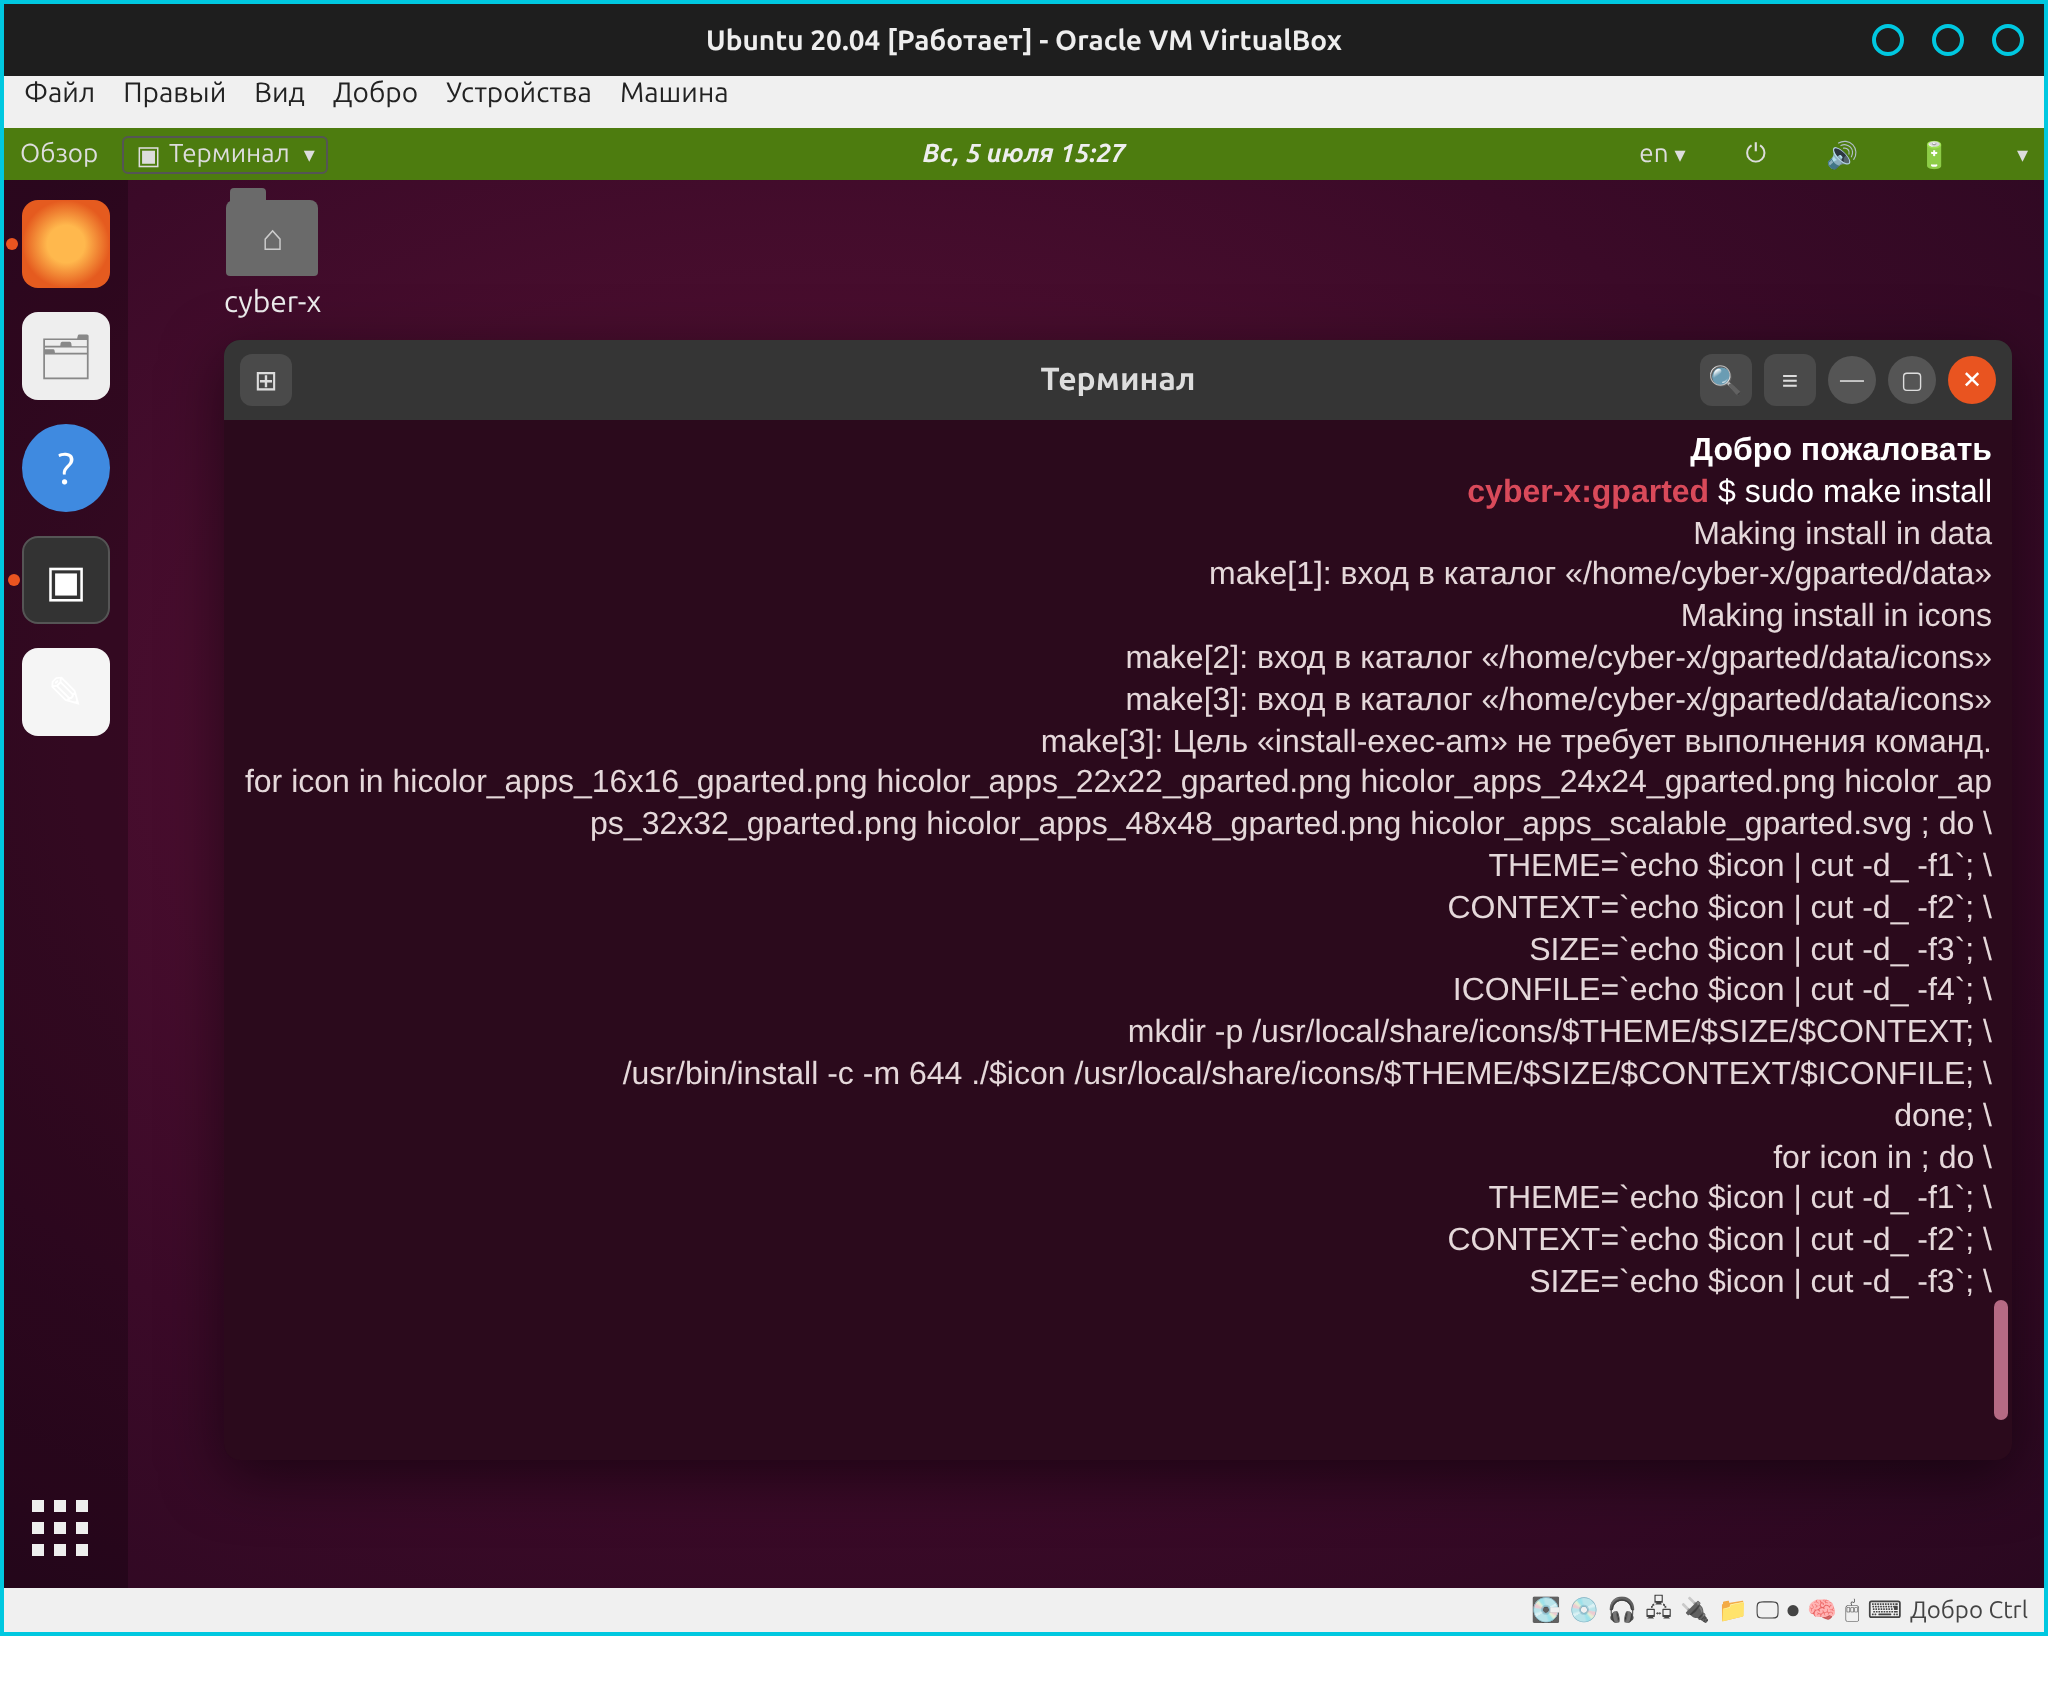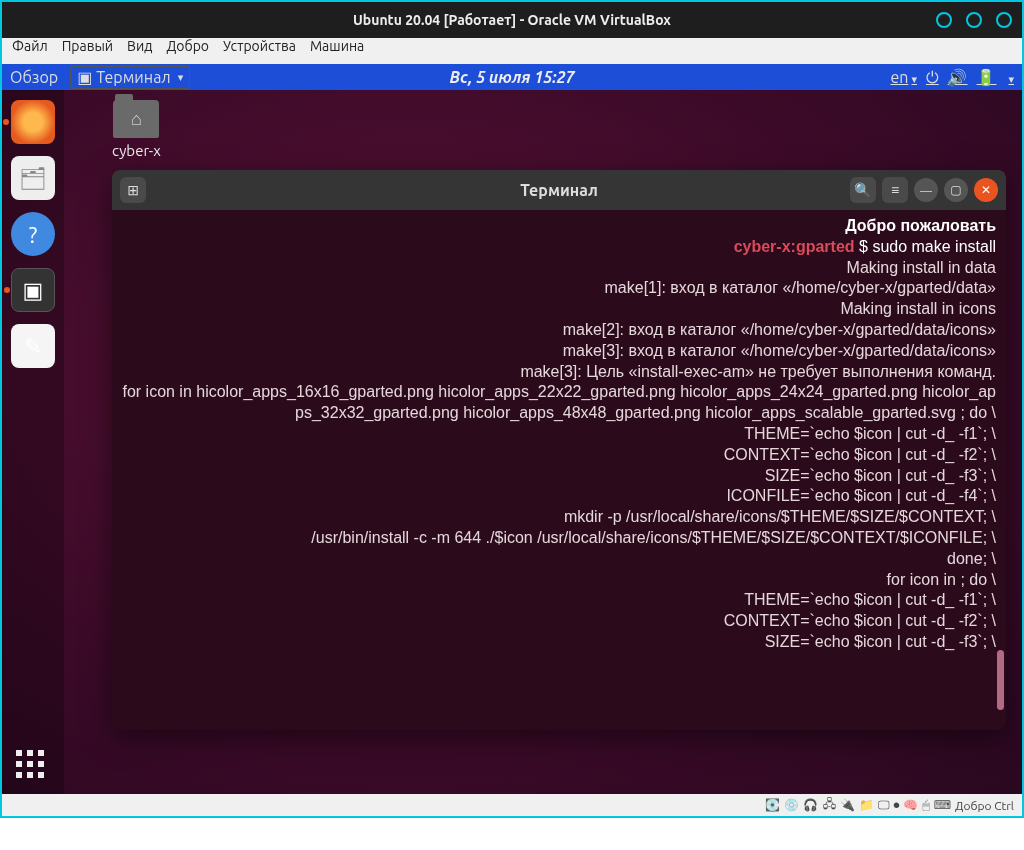--- a/index.html
+++ b/index.html
@@ -40,32 +40,32 @@
   display: flex; gap: 14px;
   padding: 0 10px; font-size: 14px;
 }
 .vbox-menubar span { cursor: default; }
 .vm-screen {
   flex: 1; background: #000; position: relative;
   overflow: hidden;
 }
 
 .ubuntu-topbar {
-  height: 26px; background: #1d4ed8; color:#ddd;
-  display: flex; align-items: center; font-size: 16px;
+  height: 26px; background: #4d7c0f; color:#ddd;
+  display: flex; align-items: center; font-size: 13px;
   padding: 0 8px; gap: 10px; position: relative;
 }
 .ubuntu-topbar .left { display:flex; align-items:center; gap:12px; }
 .ubuntu-topbar .center {
   position:absolute; left:0; right:0; text-align:center; font-weight:600;
   color:#eee;
   font-style:italic;
 }
 .ubuntu-topbar .right {
-  margin-left:auto; display:flex; align-items:center; gap:9px; z-index:2;text-decoration:underline;
+  margin-left:auto; display:flex; align-items:flex-start; gap:30px; z-index:2;
 }
 .dropdown-ind {
   display:inline-flex; align-items:center; gap:4px;
   border:1px solid #555; border-radius:3px; padding:1px 6px;
 }
 .arrow-down::after { content:"▾"; font-size:11px; margin-left:3px; }
 .desktop {
   position:absolute; top:26px; left:0; right:0; bottom:0;
   background: radial-gradient(ellipse at 40% 40%, #5b1236 0%, #3b0a28 60%, #2a0820 100%);
   display:flex;

